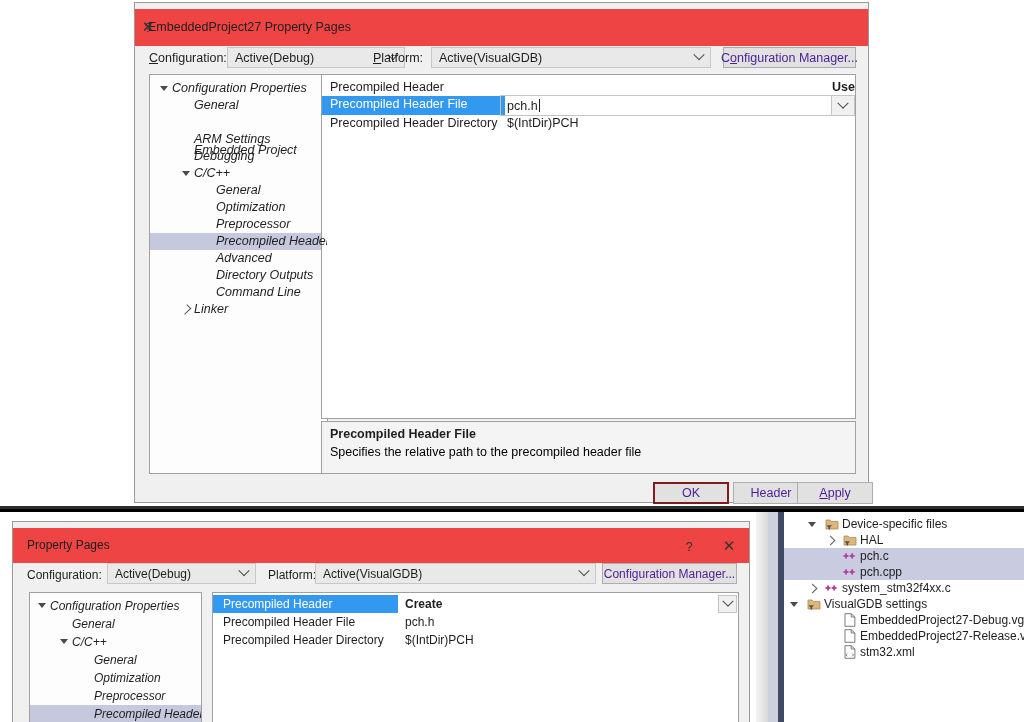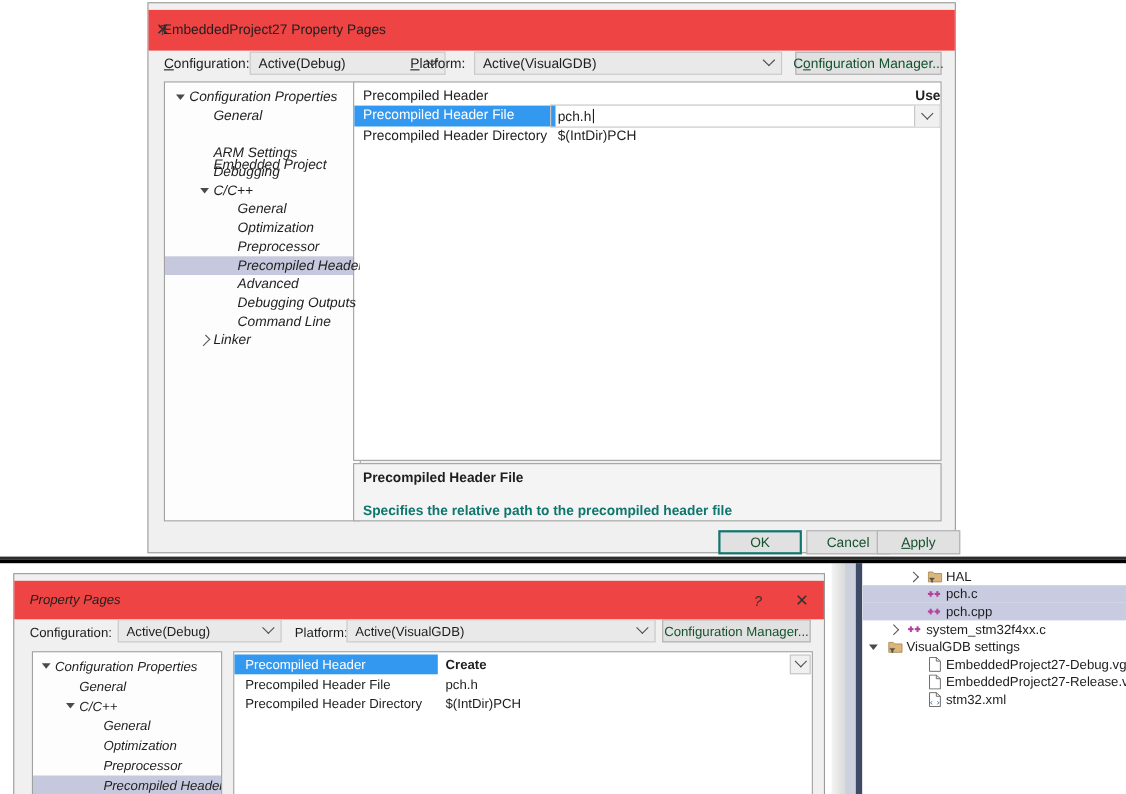--- a/index.html
+++ b/index.html
@@ -46,25 +46,25 @@
   }
   .combo .txt{position:absolute;left:7px;top:50%;transform:translateY(-50%);white-space:nowrap;}
   .combo .arrow{
     position:absolute;right:6px;top:50%;transform:translateY(-50%);
     width:11px;height:11px;display:flex;align-items:center;justify-content:center;
   }
   .chev{display:block;width:7px;height:7px;border-right:1.4px solid #4d4d4d;border-bottom:1.4px solid #4d4d4d;transform:rotate(45deg) translate(-2px,-2px);}
   .btn{
     position:absolute;box-sizing:border-box;
     background:#e1e1e1;border:1px solid #adadad;
-    font-size:12.5px;color:#14532d;
+    font-size:12.5px;color:#4c1d95;
     display:flex;align-items:center;justify-content:center;
     cursor:default;white-space:nowrap;text-align:center;
   }
-  .btn.default{border:2px solid #0f766e;background:#e1e1e1;}
+  .btn.default{border:2px solid #7f1d1d;background:#e1e1e1;}
   .btn u{text-decoration:underline;}
 
   
   .treepanel{
     position:absolute;box-sizing:border-box;
     background:#fdfdfd;border:1px solid #a0a0a0;
     overflow:hidden;
   }
   .tnode{
     position:relative;height:17px;line-height:17px;
@@ -116,21 +116,21 @@
     display:flex;align-items:center;justify-content:center;
   }
   .blueleft{position:absolute;left:0;top:0;bottom:0;width:4px;background:#3399f0;}
 
   
   .descpanel{
     position:absolute;box-sizing:border-box;
     background:#f4f4f4;border:1px solid #a0a0a0;
   }
   .desc-title{position:absolute;left:8px;top:5px;font-size:12.5px;font-weight:bold;color:#1e1e1e;}
-  .desc-body{position:absolute;left:8px;top:35px;font-size:12.5px;color:#0f766e;font-weight:bold;}
+  .desc-body{position:absolute;left:8px;top:23px;font-size:12.5px;color:#000000;}
 
   
   .dlg2 .dlg-title{font-size:12px;top:10px;left:14px;}
   .dlg2 .cfg-label{font-size:12px;}
   .dlg2 .combo{font-size:12px;}
   .dlg2 .btn{font-size:12px;}
   .dlg2 .tnode{font-size:12px;height:18px;line-height:18px;}
   .dlg2 .gname,.dlg2 .gval{font-size:12px;line-height:18px;}
   .dlg2 .grow{height:18px;}
 
@@ -221,21 +221,21 @@
           <div class="tnode">
             <span class="lbl" style="position:absolute;left:66px;top:0;">Preprocessor</span>
           </div>
           <div class="tnode sel">
             <span class="lbl" style="position:absolute;left:66px;top:0;">Precompiled Headers</span>
           </div>
           <div class="tnode">
             <span class="lbl" style="position:absolute;left:66px;top:0;">Advanced</span>
           </div>
           <div class="tnode">
-            <span class="lbl" style="position:absolute;left:66px;top:0;">Debugging Outputs</span>
+            <span class="lbl" style="position:absolute;left:66px;top:0;">Directory Outputs</span>
           </div>
           <div class="tnode">
             <span class="lbl" style="position:absolute;left:66px;top:0;">Command Line</span>
           </div>
           <div class="tnode">
             <span style="position:absolute;left:31px;top:0;">
               <span class="tri closed">
                 <i></i>
               </span>
             </span>
@@ -270,30 +270,30 @@
 
     <div class="descpanel" style="left:186px;top:418px;width:535px;height:53px;">
       <div class="desc-title">Precompiled Header File</div>
       <div class="desc-body">Specifies the relative path to the precompiled header file</div>
     </div>
 
     <div class="btn default" style="left:518px;top:479px;width:76px;height:22px;">
       <span>OK</span>
     </div>
     <div class="btn" style="left:598px;top:479px;width:76px;height:22px;">
-      <span>Cancel</span>
+      <span>Header</span>
     </div>
     <div class="btn" style="left:662px;top:479px;width:76px;height:22px;">
       <span><u>A</u>pply</span>
     </div>
   </div>
 
   <div class="dialog dlg2" id="dlg2" style="left:12px;top:521px;width:738px;height:210px;">
 
-    <div class="dlg-titlebar" style="height:35px;font-style:italic;">
+    <div class="dlg-titlebar" style="height:35px;">
       <div class="dlg-title">Property Pages</div>
       <div class="dlg-help" style="left:663px;">?</div>
       <div class="dlg-close" style="left:703px;">✕</div>
     </div>
 
     <div class="cfg-label" style="left:14px;top:46px;">Configuration:</div>
     <div class="combo" style="left:94px;top:41px;width:149px;height:21px;">
       <span class="txt">Active(Debug)</span>
       <span class="arrow">
           <span class="chev"></span>
@@ -369,20 +369,32 @@
     </div>
   </div>
 
   <div class="vs-edge" style="left:756px;top:512px;width:12px;height:210px;
               background:linear-gradient(to right,#f4f4f4 0%,#eaeaea 40%,#d9d9d9 100%);"></div>
   <div class="scroll-track" style="left:768px;top:512px;width:10px;height:210px;background:#cdd0dd;"></div>
   <div class="scroll-thumb" style="left:778px;top:512px;width:6px;height:210px;"></div>
 
   <div class="sexp" style="left:784px;top:512px;width:240px;height:210px;">
     <div id="sexp-rows" style="padding-top:4px;">
+        <div class="srow">
+          <span class="stri open" style="left:23px;top:0;">
+            <i></i>
+          </span>
+          <span class="sicon" style="left:40px;">
+            <svg width="14" height="13" viewBox="0 0 14 13">
+              <path d="M1 2 h4 l1.2 1.4 H13 v7.6 H1 Z" fill="#dcb67a" stroke="#a98b52" stroke-width="0.8"></path>
+              <path d="M2 7.5 h4.5 l-1.7 2 v2 l-1.2 -0.7 v-1.3 Z" fill="#555" stroke="#444" stroke-width="0.4"></path>
+            </svg>
+          </span>
+          <span class="slabel" style="left:58px;">Device-specific files</span>
+        </div>
         <div class="srow">
           <span class="stri closed" style="left:41px;top:0;">
             <i></i>
           </span>
           <span class="sicon" style="left:58px;">
             <svg width="14" height="13" viewBox="0 0 14 13">
               <path d="M1 2 h4 l1.2 1.4 H13 v7.6 H1 Z" fill="#dcb67a" stroke="#a98b52" stroke-width="0.8"></path>
               <path d="M2 7.5 h4.5 l-1.7 2 v2 l-1.2 -0.7 v-1.3 Z" fill="#555" stroke="#444" stroke-width="0.4"></path>
             </svg>
           </span>

